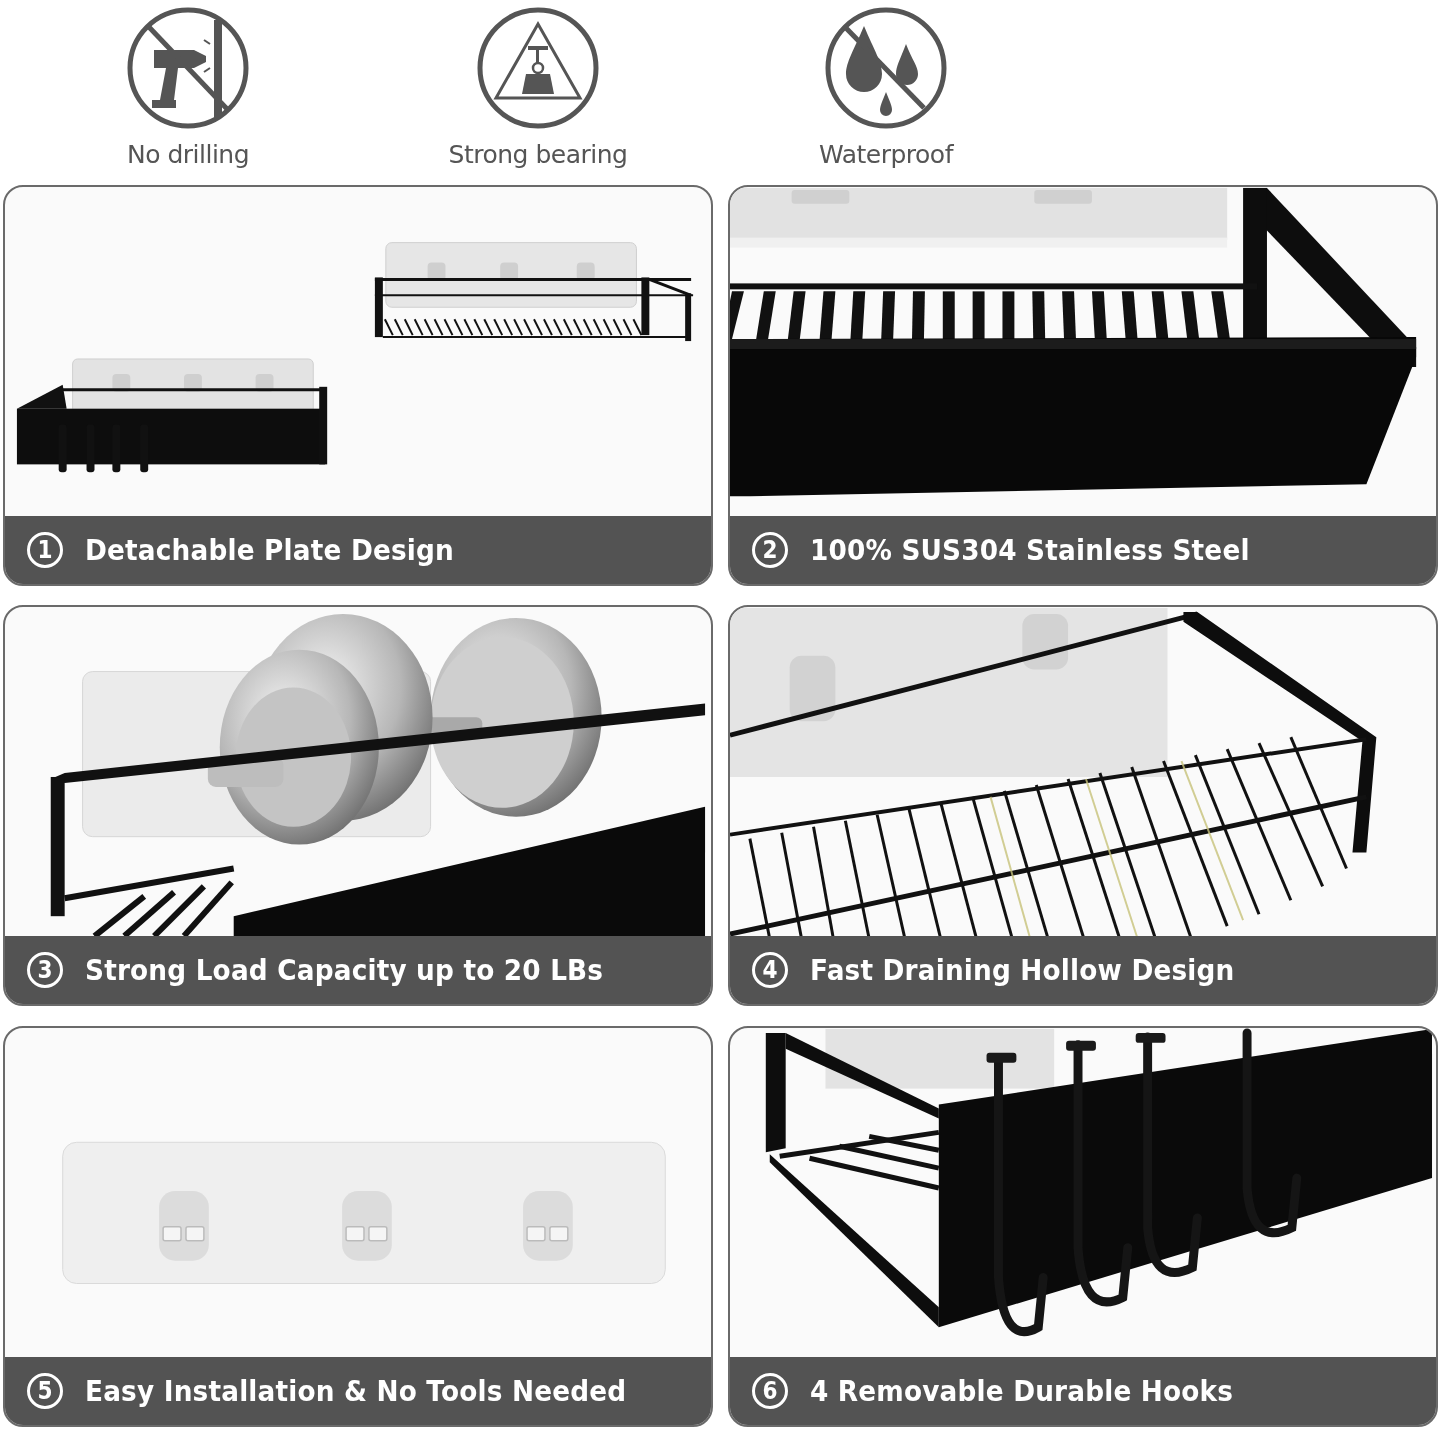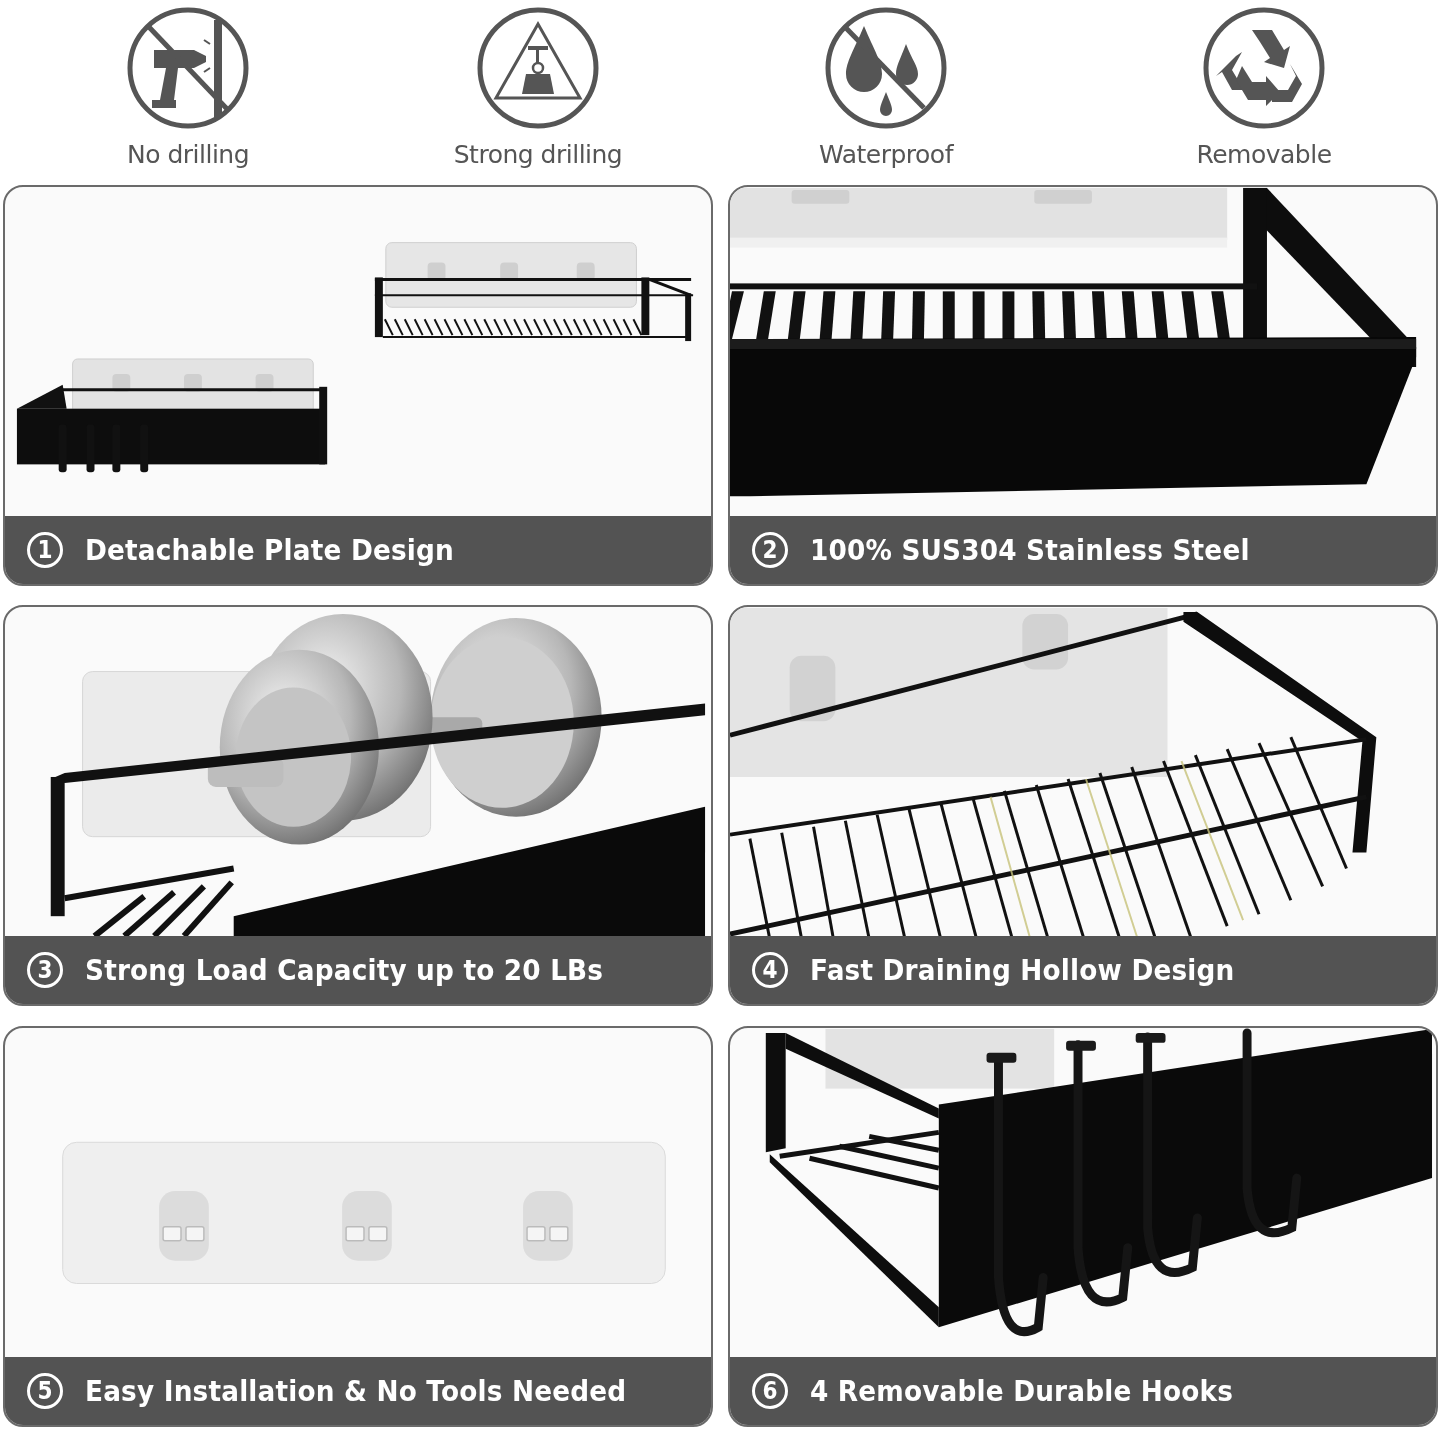--- a/index.html
+++ b/index.html
@@ -46,43 +46,31 @@
   </div>
   <div class="feature" style="left:428px">
     <svg class="icon" viewBox="0 0 124 124">
       <circle cx="62" cy="62" r="58" fill="none" stroke="#555" stroke-width="5"></circle>
       <path d="M62 18 L104 92 L20 92 Z" fill="none" stroke="#555" stroke-width="3"></path>
       <rect x="52" y="40" width="20" height="4" fill="#555"></rect>
       <rect x="60" y="40" width="3" height="18" fill="#555"></rect>
       <circle cx="62" cy="62" r="5" fill="none" stroke="#555" stroke-width="2.5"></circle>
       <path d="M50 68 h24 l4 20 h-32 z" fill="#555"></path>
     </svg>
-    <span class="label">Strong drilling</span>
+    <span class="label">Strong bearing</span>
   </div>
   <div class="feature" style="left:776px">
     <svg class="icon" viewBox="0 0 124 124">
       <circle cx="62" cy="62" r="58" fill="none" stroke="#555" stroke-width="5"></circle>
       <path d="M40 20 C30 44 22 56 22 68 a18 18 0 0 0 36 0 C58 56 50 44 40 20 Z" fill="#555"></path>
       <path d="M82 38 C76 54 72 60 72 68 a10 10 0 0 0 22 0 C94 60 88 54 82 38 Z" fill="#555"></path>
       <path d="M62 86 C58 96 56 100 56 104 a6 6 0 0 0 12 0 C68 100 66 96 62 86 Z" fill="#555"></path>
       <line x1="22" y1="22" x2="100" y2="102" stroke="#555" stroke-width="5"></line>
     </svg>
     <span class="label">Waterproof</span>
-  </div>
-  <div class="feature" style="left:1154px">
-    <svg class="icon" viewBox="0 0 124 124">
-      <circle cx="62" cy="62" r="58" fill="none" stroke="#555" stroke-width="5"></circle>
-      <g fill="#555">
-        <path d="M50 24 l20 0 l12 20 l6 -4 l-6 22 l-20 -6 l6 -4 l-10 -16 z"></path>
-        <path d="M34 50 l6 -4 l-10 18 l12 20 l-12 0 l-10 -18 l-6 4 z"></path>
-        <path d="M30 70 l10 16 l14 0 l0 -6 l14 16 l-14 14 l0 -6 l-18 0 l-12 -20 z" transform="translate(10,-10)"></path>
-        <path d="M88 58 l12 20 l-10 18 l-20 0 l0 -12 l16 0 l8 -14 z"></path>
-      </g>
-    </svg>
-    <span class="label">Removable</span>
   </div>
 </div>
 
 <div class="panel" id="p1">
   <svg class="art" viewBox="0 0 710 333">
     <rect x="383" y="55" width="252" height="65" rx="6" fill="#e6e6e6" stroke="#cfcfcf"></rect>
     <rect x="425" y="75" width="18" height="18" rx="4" fill="#cfcfcf"></rect>
     <rect x="498" y="75" width="18" height="18" rx="4" fill="#cfcfcf"></rect>
     <rect x="575" y="75" width="18" height="18" rx="4" fill="#cfcfcf"></rect>
     <line x1="372" y1="92" x2="690" y2="92" stroke="#111" stroke-width="3"></line>

